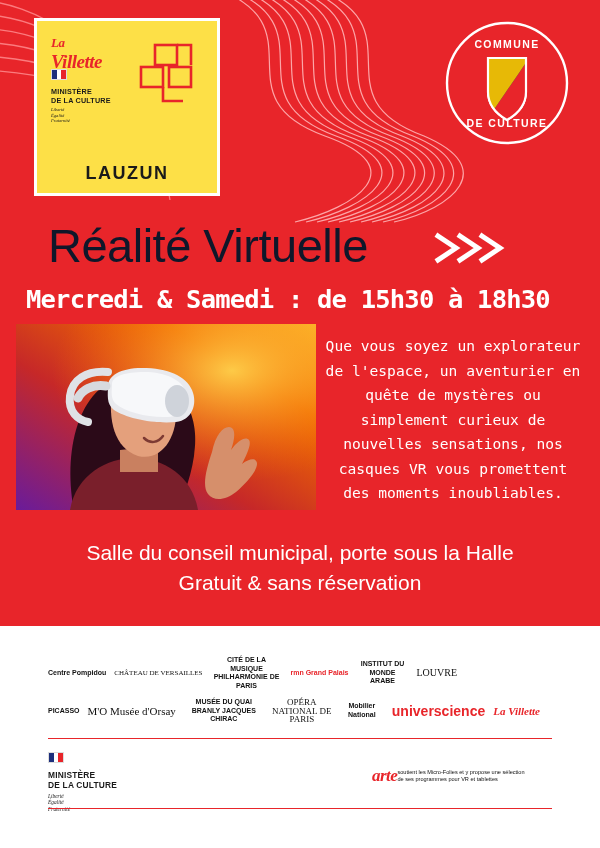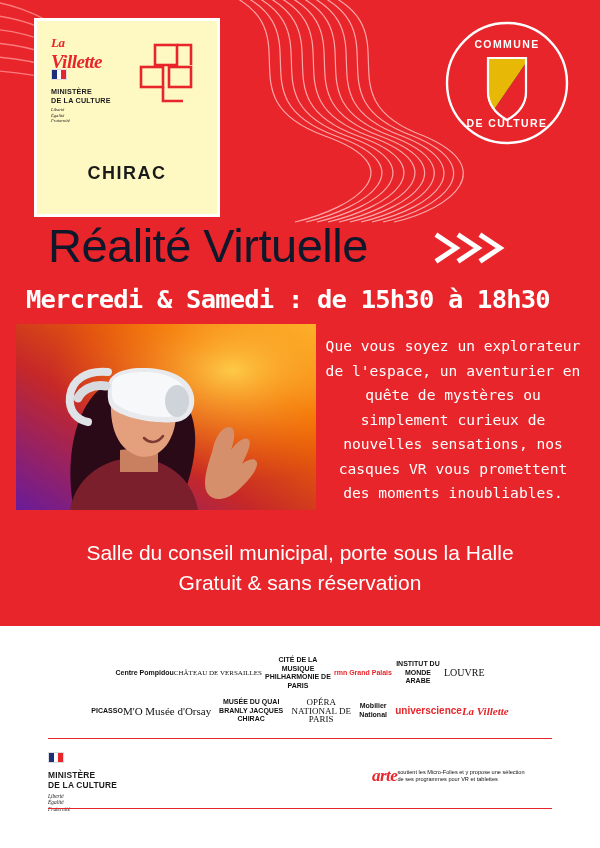--- a/index.html
+++ b/index.html
@@ -33,22 +33,22 @@
   }
   .swirl-left { left: -20px; top: -10px; }
   .swirl-mid  { left: 205px; top: -14px; }
 
   
   .logo-box {
     position: absolute;
     left: 34px;
     top: 18px;
     width: 186px;
-    height: 199px;
-    background: #fef9c3;
+    height: 178px;
+    background: #fde047;
     border: 3px solid #ffffff;
     box-sizing: border-box;
   }
   .lv-mark {
     position: absolute;
     left: 14px; top: 12px;
     width: 84px; height: 30px;
   }
   .lv-text {
     font-family: "Liberation Serif", serif;
@@ -203,23 +203,24 @@
     left: 0;
     top: 626px;
     width: 600px;
     height: 222px;
     background: #ffffff;
   }
   .logo-row {
     position: absolute;
     display: flex;
     align-items: center;
-    justify-content: center;
+    justify-content: flex-start;
     left: 48px;
     width: 504px;
+    gap: 8px;
   }
   .row1 { top: 30px; }
   .row2 { top: 72px; }
   .plogo {
     font-size: 7px;
     color: #111;
     text-align: center;
     line-height: 8.5px;
     font-weight: bold;
     white-space: nowrap;
@@ -318,21 +319,21 @@
       <svg class="blocks-icon" viewBox="0 0 62 62">
         <g fill="none" stroke="#e8252a" stroke-width="2.6">
           <rect x="16" y="2" width="22" height="20"></rect>
           <rect x="2" y="24" width="22" height="20"></rect>
           <rect x="30" y="24" width="22" height="20"></rect>
           <path d="M38 2 L52 2 L52 22"></path>
           <path d="M24 44 L24 58 L44 58"></path>
         </g>
       </svg>
 
-      <div class="mf-sub">CHIRAC</div>
+      <div class="mf-sub">LAUZUN</div>
     </div>
 
     <div class="commune">
       <svg width="126" height="126" viewBox="0 0 126 126">
         <circle cx="63" cy="63" r="60" fill="none" stroke="#ffffff" stroke-width="2.4"></circle>
         <path d="M44 38 H82 V72 C82 88 70 96 63 100 C56 96 44 88 44 72 Z" fill="#1b1b6e" stroke="#ffffff" stroke-width="2"></path>
         <path d="M44 38 H82 V72 C82 88 70 96 63 100 C56 96 44 88 44 72 Z" fill="none"></path>
         <clipPath id="shieldClip">
             <path d="M44 38 H82 V72 C82 88 70 96 63 100 C56 96 44 88 44 72 Z"></path>
           </clipPath>
@@ -416,21 +417,21 @@
       <div class="plogo" style="max-width:52px;white-space:normal">INSTITUT DU MONDE ARABE</div>
       <div class="plogo serif" style="font-size:10px">LOUVRE</div>
     </div>
 
     <div class="logo-row row2">
       <div class="plogo">PICASSO</div>
       <div class="plogo serif" style="font-size:11px">M'O Musée d'Orsay</div>
       <div class="plogo" style="max-width:80px;white-space:normal">MUSÉE DU QUAI BRANLY JACQUES CHIRAC</div>
       <div class="plogo serif" style="font-size:9px;max-width:60px;white-space:normal">OPÉRA NATIONAL DE PARIS</div>
       <div class="plogo" style="max-width:44px;white-space:normal">Mobilier National</div>
-      <div class="plogo" style="color:#e8252a;font-size:10px">universcience</div>
+      <div class="plogo" style="color:#e8252a;font-size:14px">universcience</div>
       <div class="plogo" style="color:#e8252a;font-family:'Liberation Serif',serif;font-style:italic;font-size:11px">La Villette</div>
     </div>
 
     <div class="divider div1"></div>
 
     <div class="footer-mc">
       <span class="mc-flag"></span>
       <div class="mc-title" style="white-space:pre-line">MINISTÈRE
 DE LA CULTURE</div>
       <div class="mc-sub" style="white-space:pre-line">Liberté

